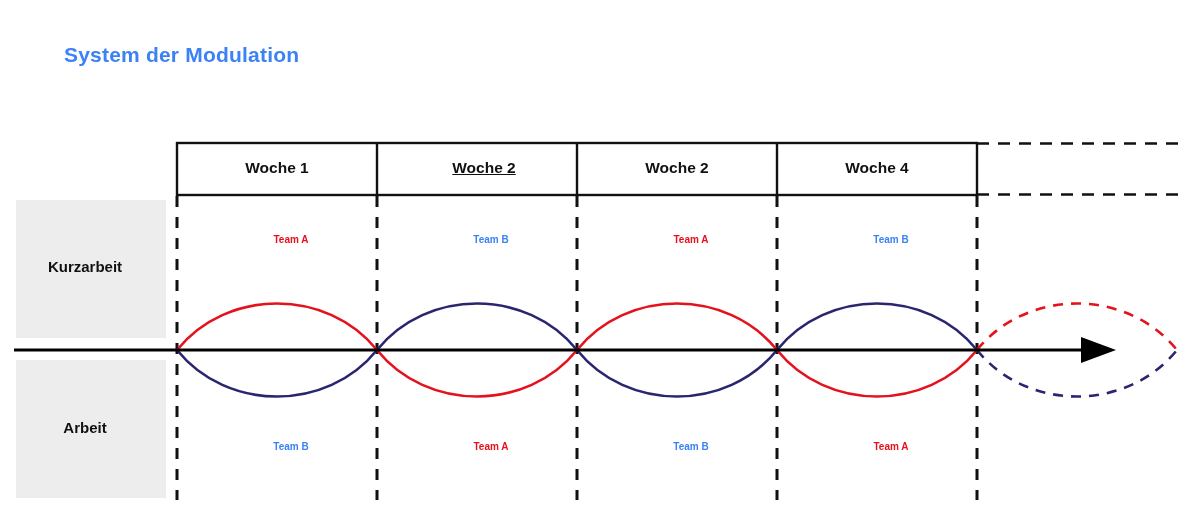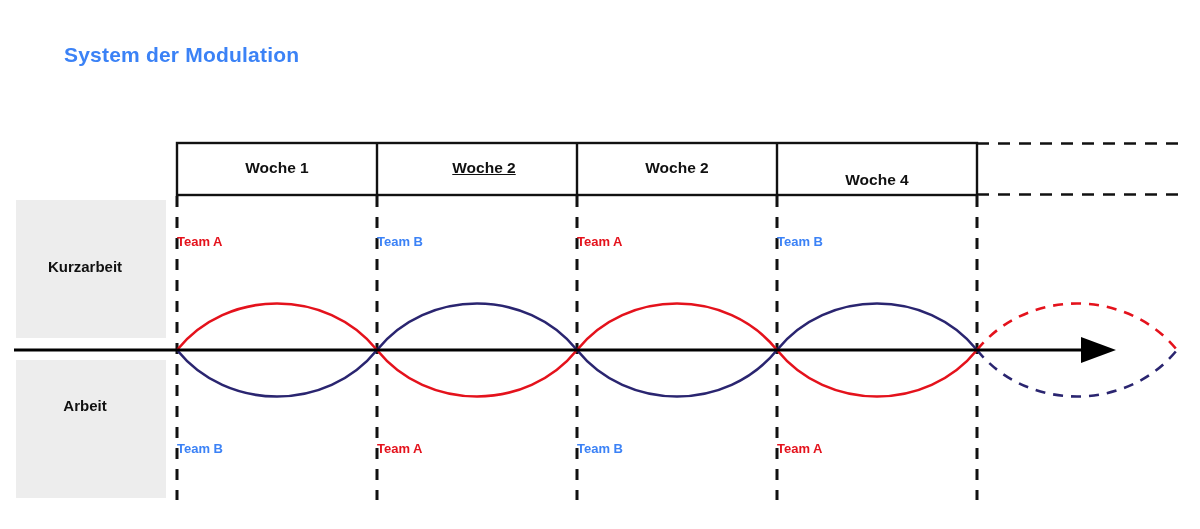--- a/index.html
+++ b/index.html
@@ -48,22 +48,22 @@
     width: 138px;
     text-align: center;
     font-size: 15px;
     font-weight: bold;
     color: #111111;
     white-space: nowrap;
   }
   .team-label {
     position: absolute;
     width: 228px;
-    text-align: left;
-    font-size: 13px;
+    text-align: center;
+    font-size: 10px;
     font-weight: bold;
     white-space: nowrap;
   }
   .team-a { color: #e4121c; }
   .team-b { color: #3b82f6; }
 </style>
 </head>
 <body>
 
 <div class="page-title">System der Modulation</div>
@@ -110,24 +110,24 @@
   <g>
     <line x1="14" y1="350" x2="1085" y2="350" stroke="#000000" stroke-width="2.8"></line>
     <polygon points="1081,337 1116,350 1081,363" fill="#000000"></polygon>
   </g>
 
 </svg>
 
 <div class="week-header-label" style="left:177px;">Woche 1</div>
 <div class="week-header-label" style="left:384px;text-decoration:underline;">Woche 2</div>
 <div class="week-header-label" style="left:577px;">Woche 2</div>
-<div class="week-header-label" style="left:777px;margin-top:12px;">Woche 4</div>
+<div class="week-header-label" style="left:777px;">Woche 4</div>
 
 <div class="row-label" style="top:258px;">Kurzarbeit</div>
-<div class="row-label" style="top:397px;">Arbeit</div>
+<div class="row-label" style="top:419px;">Arbeit</div>
 
 <div class="team-label team-a" style="left:177px; top:234px;">Team A</div>
 <div class="team-label team-b" style="left:377px; top:234px;">Team B</div>
 <div class="team-label team-a" style="left:577px; top:234px;">Team A</div>
 <div class="team-label team-b" style="left:777px; top:234px;">Team B</div>
 
 <div class="team-label team-b" style="left:177px; top:441px;">Team B</div>
 <div class="team-label team-a" style="left:377px; top:441px;">Team A</div>
 <div class="team-label team-b" style="left:577px; top:441px;">Team B</div>
 <div class="team-label team-a" style="left:777px; top:441px;">Team A</div>

